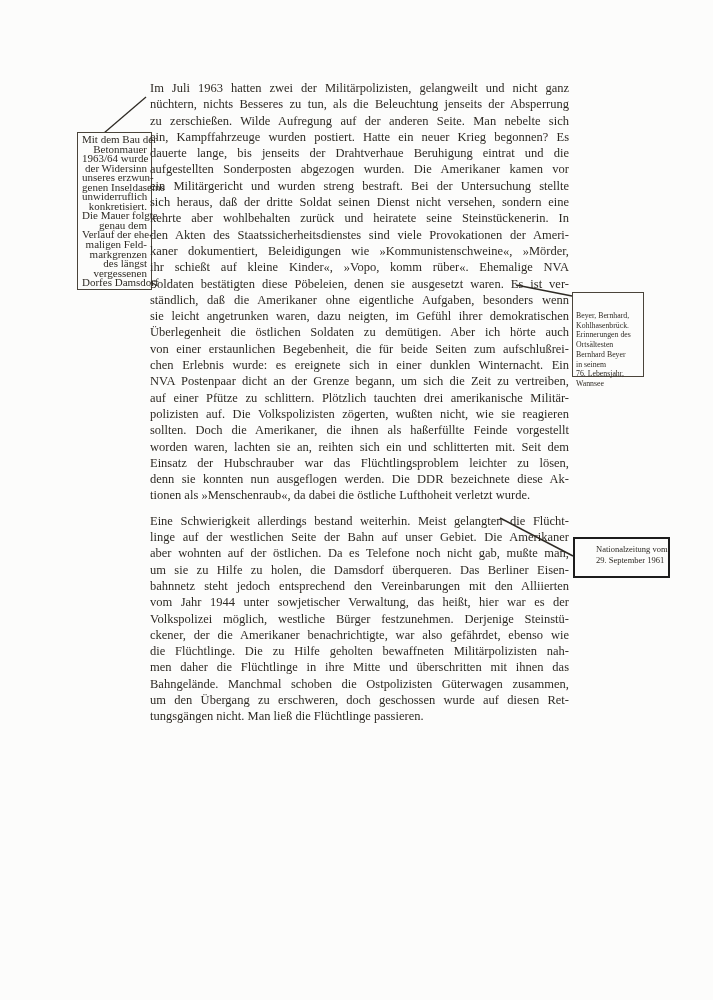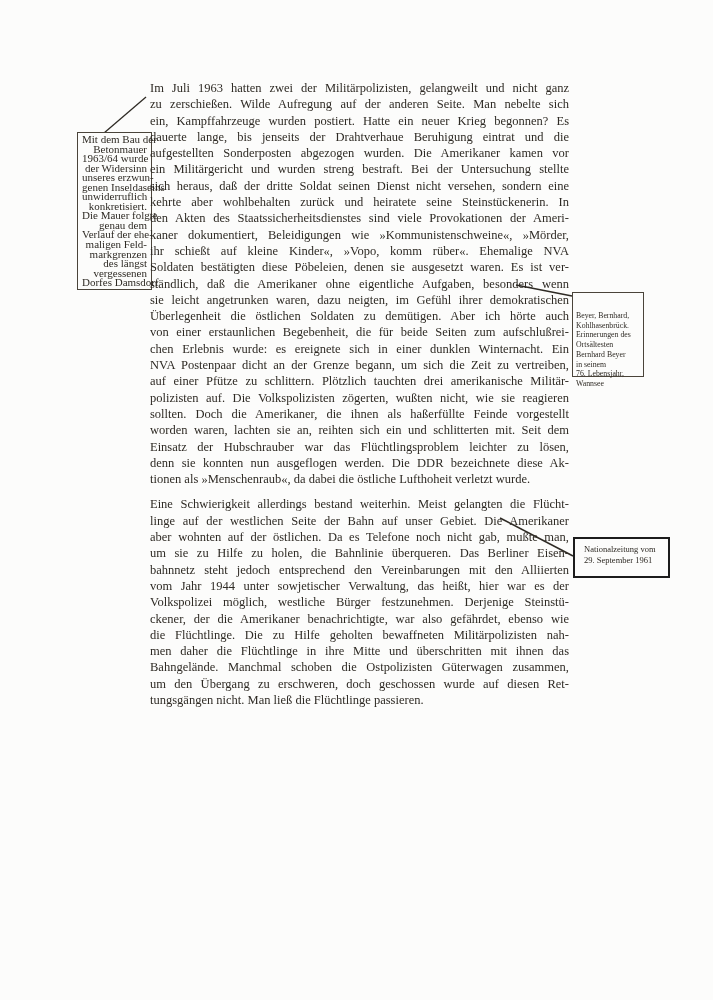--- a/index.html
+++ b/index.html
@@ -69,21 +69,21 @@
     padding: 18px 3px;
     font-size: 7.8px;
     line-height: 9.7px;
     text-align: left;
   }
   .note-right-newspaper {
     left: 573px;
     top: 537px;
     width: 97px;
     height: 41px;
-    padding: 5px 9px;
+    padding: 5px 21px;
     font-size: 8.5px;
     line-height: 11px;
     text-align: left;
     border: 2.5px solid var(--emph-border, #1c1c1c);
   }
 </style>
 </head>
 <body>
 
 <div class="page">
@@ -109,20 +109,21 @@
       <div class="line">maligen Feld-</div>
       <div class="line">markgrenzen</div>
       <div class="line">des längst</div>
       <div class="line">vergessenen</div>
       <div class="line last">Dorfes Damsdorf</div>
     </aside>
 
   <main class="body-text">
     <div class="para">
         <div class="line">Im Juli 1963 hatten zwei der Militärpolizisten, gelangweilt und nicht ganz</div>
+        <div class="line">nüchtern, nichts Besseres zu tun, als die Beleuchtung jenseits der Absperrung</div>
         <div class="line">zu zerschießen. Wilde Aufregung auf der anderen Seite. Man nebelte sich</div>
         <div class="line">ein, Kampffahrzeuge wurden postiert. Hatte ein neuer Krieg begonnen? Es</div>
         <div class="line">dauerte lange, bis jenseits der Drahtverhaue Beruhigung eintrat und die</div>
         <div class="line">aufgestellten Sonderposten abgezogen wurden. Die Amerikaner kamen vor</div>
         <div class="line">ein Militärgericht und wurden streng bestraft. Bei der Untersuchung stellte</div>
         <div class="line">sich heraus, daß der dritte Soldat seinen Dienst nicht versehen, sondern eine</div>
         <div class="line">kehrte aber wohlbehalten zurück und heiratete seine Steinstückenerin. In</div>
         <div class="line">den Akten des Staatssicherheitsdienstes sind viele Provokationen der Ameri-</div>
         <div class="line">kaner dokumentiert, Beleidigungen wie »Kommunistenschweine«,  »Mörder,</div>
         <div class="line">ihr schießt auf kleine Kinder«, »Vopo, komm rüber«. Ehemalige NVA</div>
@@ -138,21 +139,21 @@
         <div class="line">sollten. Doch die Amerikaner, die ihnen als haßerfüllte Feinde vorgestellt</div>
         <div class="line">worden waren, lachten sie an, reihten sich ein und schlitterten mit. Seit dem</div>
         <div class="line">Einsatz der Hubschrauber war das Flüchtlingsproblem leichter zu lösen,</div>
         <div class="line">denn sie konnten nun ausgeflogen werden. Die DDR bezeichnete diese Ak-</div>
         <div class="line last">tionen als »Menschenraub«, da dabei die östliche Lufthoheit verletzt wurde.</div>
       </div>
     <div class="para para-2">
         <div class="line">Eine Schwierigkeit allerdings bestand weiterhin. Meist gelangten die Flücht-</div>
         <div class="line">linge auf der westlichen Seite der Bahn auf unser Gebiet. Die Amerikaner</div>
         <div class="line">aber wohnten auf der östlichen. Da es Telefone noch nicht gab, mußte man,</div>
-        <div class="line">um sie zu Hilfe zu holen, die Bahnlinie überqueren. Das Berliner Eisen-</div>
+        <div class="line">um sie zu Hilfe zu holen, die Damsdorf überqueren. Das Berliner Eisen-</div>
         <div class="line">bahnnetz steht jedoch entsprechend den Vereinbarungen mit den Alliierten</div>
         <div class="line">vom Jahr 1944 unter sowjetischer Verwaltung, das heißt, hier war es der</div>
         <div class="line">Volkspolizei möglich, westliche Bürger festzunehmen. Derjenige Steinstü-</div>
         <div class="line">ckener, der die Amerikaner benachrichtigte, war also gefährdet, ebenso wie</div>
         <div class="line">die Flüchtlinge. Die zu Hilfe geholten bewaffneten Militärpolizisten nah-</div>
         <div class="line">men daher die Flüchtlinge in ihre Mitte und überschritten mit ihnen das</div>
         <div class="line">Bahngelände. Manchmal schoben die Ostpolizisten Güterwagen zusammen,</div>
         <div class="line">um den Übergang zu erschweren, doch geschossen wurde auf diesen Ret-</div>
         <div class="line last">tungsgängen nicht. Man ließ die Flüchtlinge passieren.</div>
       </div>

